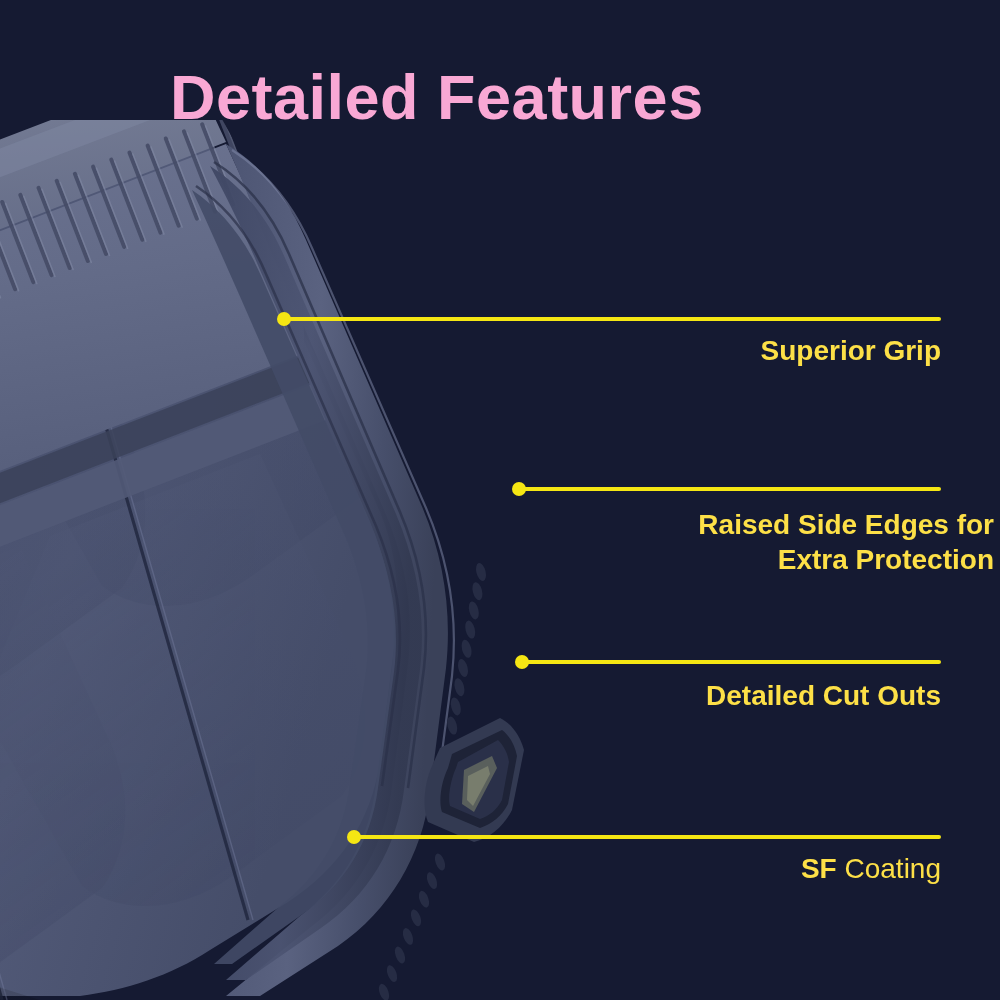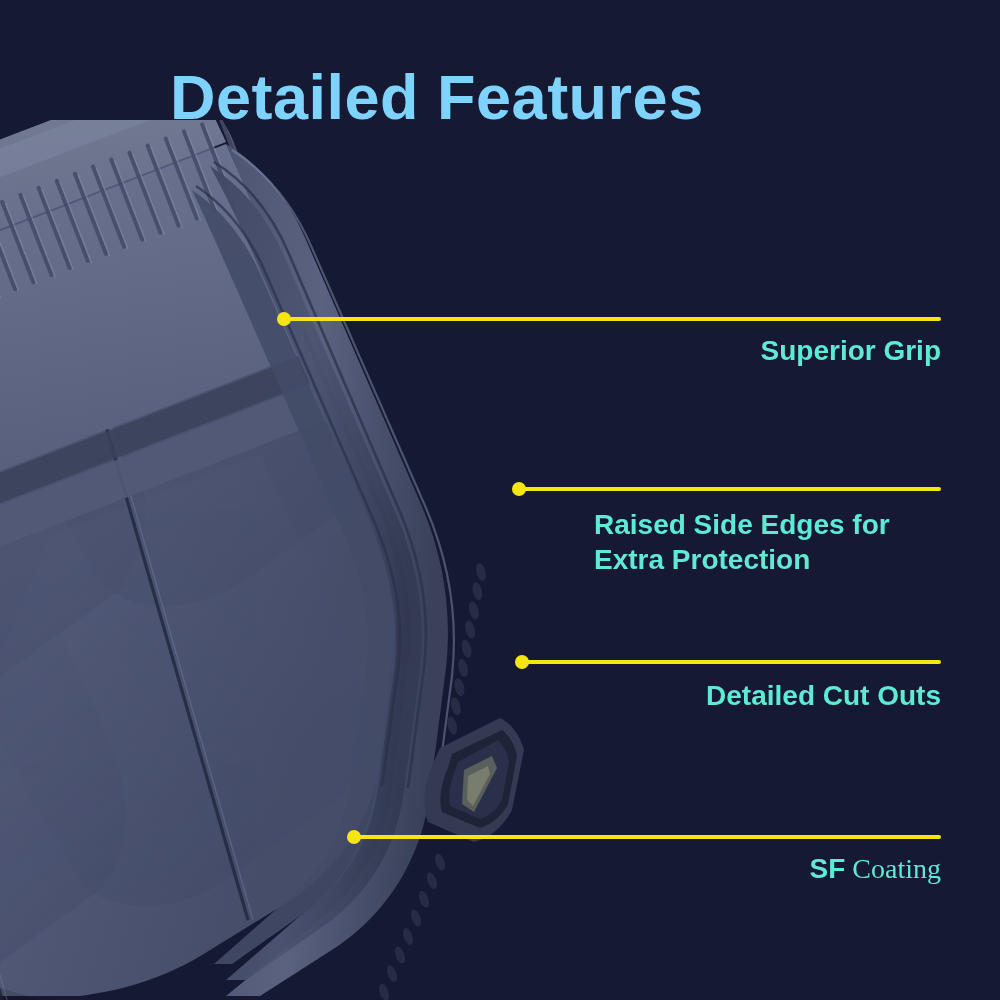--- a/index.html
+++ b/index.html
@@ -18,21 +18,21 @@
     -webkit-font-smoothing: antialiased;
   }
 
   
   #title {
     position: absolute;
     left: 170px;
     top: 66px;
     font-size: 63px;
     font-weight: bold;
-    color: #7dd3fc;
+    color: #f9a8d4;
     letter-spacing: 0.5px;
     white-space: nowrap;
     line-height: 1;
   }
 
   
   #product {
     position: absolute;
     left: -260px;
     top: 120px;
@@ -51,29 +51,29 @@
   }
   .callout .leader-dot {
     position: absolute;
     width: 14px;
     height: 14px;
     border-radius: 50%;
     background: #f5e613;
   }
   .callout .callout-text {
     position: absolute;
-    color: #5eead4;
+    color: #fde047;
     font-weight: bold;
     font-size: 28px;
     line-height: 1.26;
     white-space: pre-line;
   }
   .callout .callout-text.align-right { text-align: right; }
-  .callout .callout-text.align-left  { text-align: left; }
-  .callout .callout-text .thin { font-weight: normal; font-family: Liberation Serif, serif; }
+  .callout .callout-text.align-left  { text-align: right; }
+  .callout .callout-text .thin { font-weight: normal; }
 </style>
 </head>
 <body>
 
 <div id="stage">
 
   <div id="title">Detailed Features</div>
 
   <div id="product">
     <svg viewBox="0 0 860 880" xmlns="http://www.w3.org/2000/svg" preserveAspectRatio="none">

